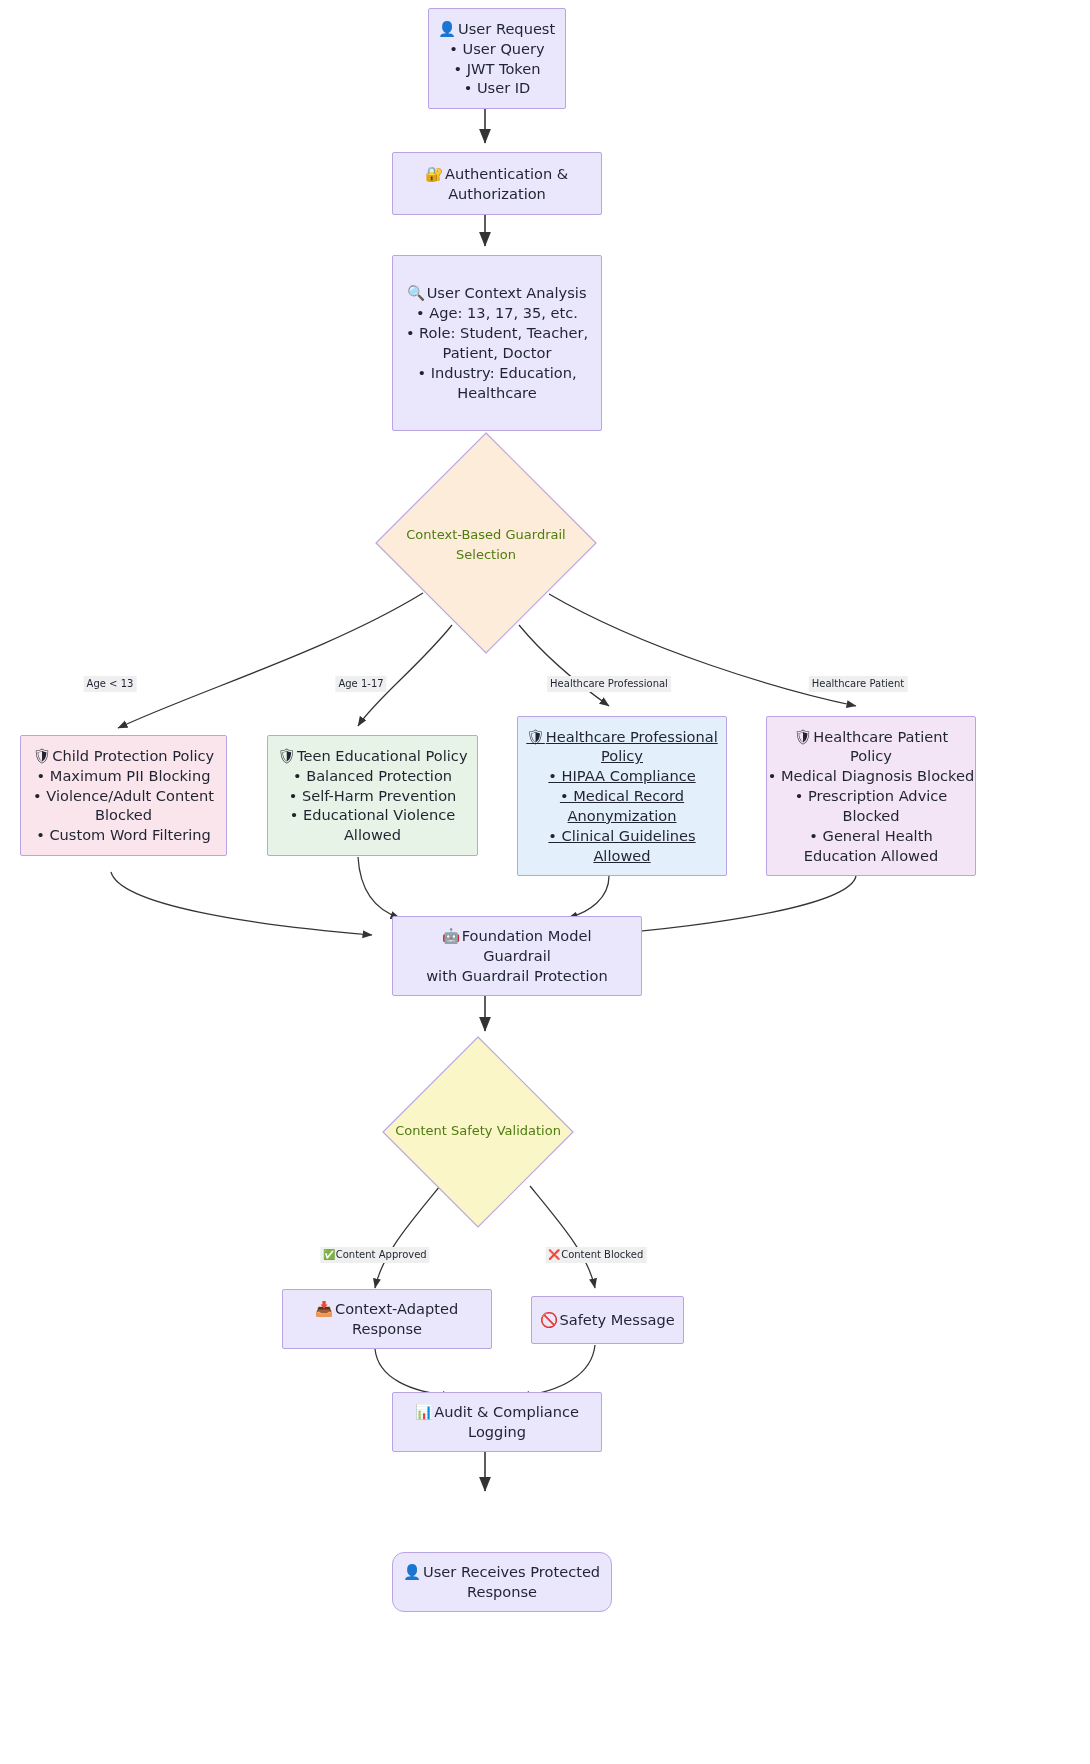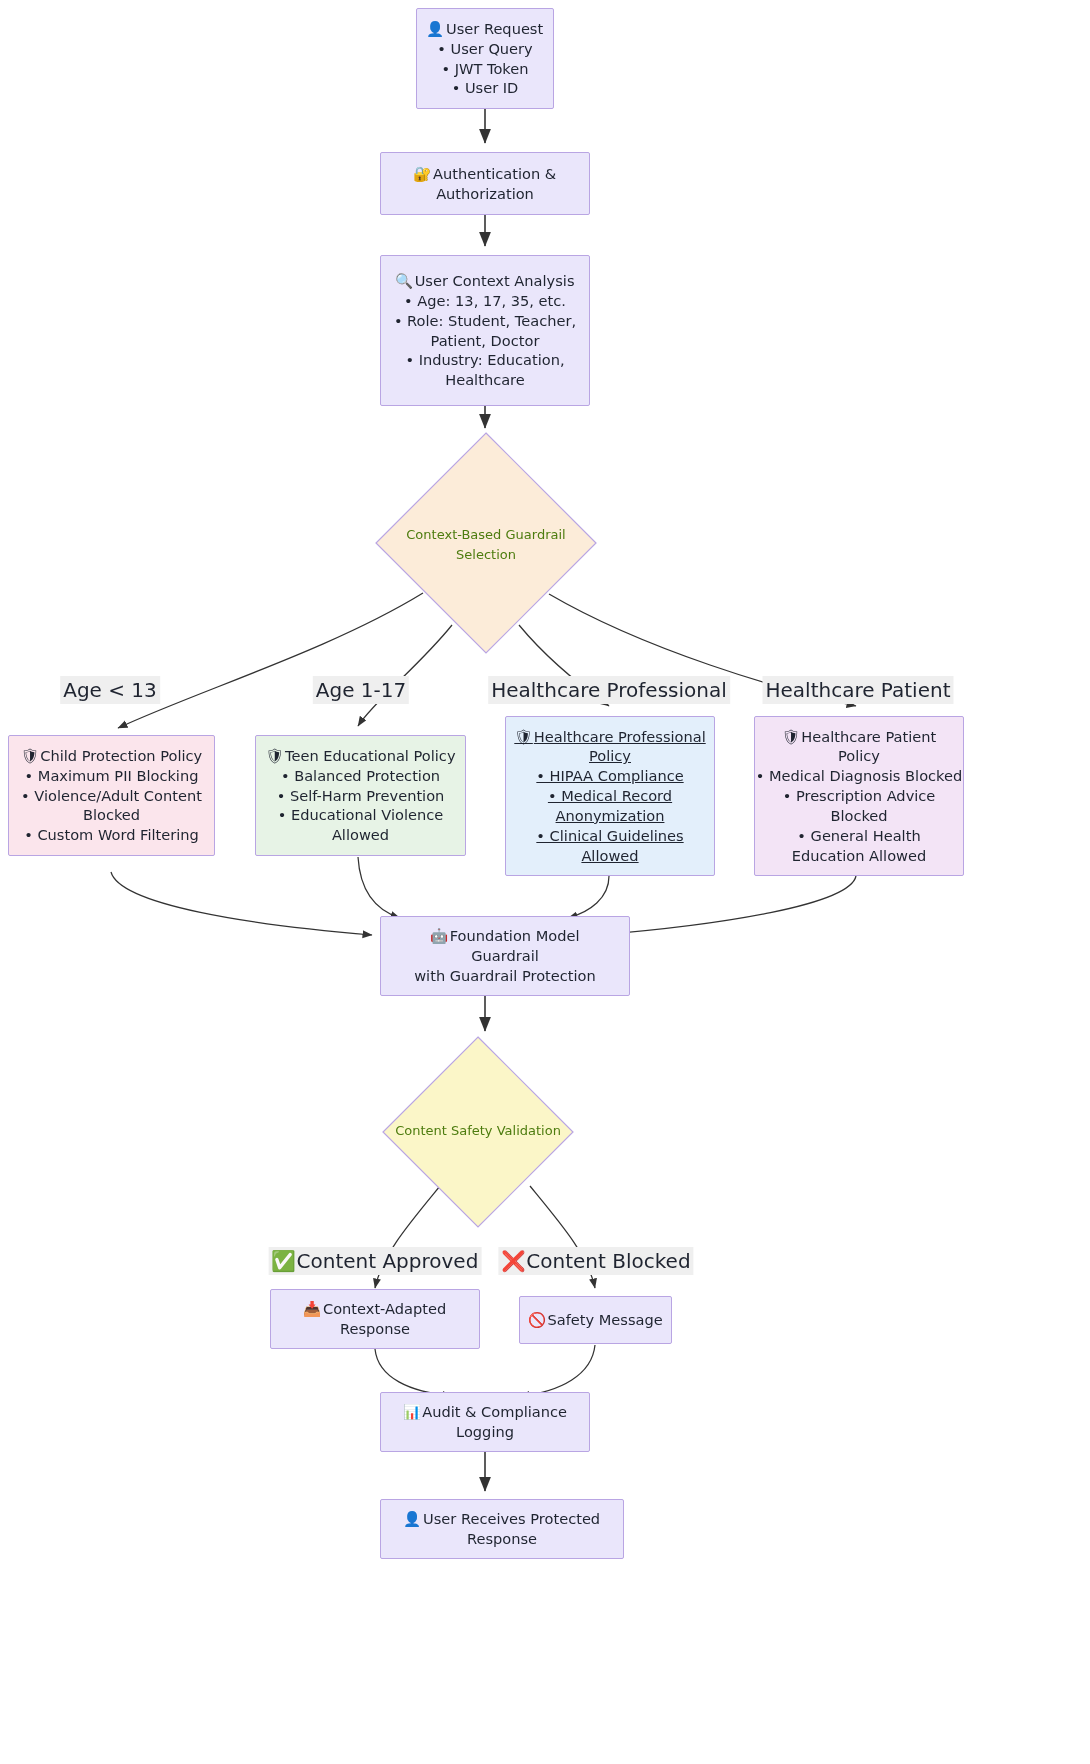--- a/index.html
+++ b/index.html
@@ -27,20 +27,21 @@
     flex-direction:column;
     align-items:center;
     justify-content:center;
     border:1.1px solid #b9a5e3;
     border-radius:2px;
     color:#1f2430;
     font-size:14.6px;
     line-height:1.36;
     text-align:center;
     padding:6px 10px;
+    margin-left:12px;
   }
   .node .title{white-space:nowrap;}
   .node .line{white-space:nowrap;}
   .fill-lav{background:#eae6fb;}
   .fill-pink{background:#fbe5ec;}
   .fill-green{background:#e7f3e6;}
   .fill-blue{background:#e3effb;}
   .fill-violet{background:#f3e4f6;}
 
   .diamond{
@@ -58,21 +59,21 @@
     text-align:center;
     color:#4d7c0f;
     font-size:13px;
     line-height:1.36;
   }
 
   .edge-label{
     position:absolute;
     background:#efefef;
     color:#1f2430;
-    font-size:20px;
+    font-size:10px;
     line-height:1.2;
     padding:2px 3px;
     white-space:nowrap;
     transform:translateX(-50%);
   }
   .emoji{
     font-family:"DejaVu Sans",sans-serif;
     margin-right:1px;
   }
 </style>
@@ -126,21 +127,21 @@
     <div class="line">• User ID</div>
   </div>
 
   <div class="node fill-lav" style="left:380px;top:152px;width:210px;height:63px;">
     <div class="title">
       <span class="emoji">🔐</span><span>Authentication &amp;</span>
     </div>
     <div class="line">Authorization</div>
   </div>
 
-  <div class="node fill-lav" style="left:380px;top:255px;width:210px;height:151px;">
+  <div class="node fill-lav" style="left:380px;top:255px;width:210px;height:176px;">
     <div class="title">
       <span class="emoji">🔍</span><span>User Context Analysis</span>
     </div>
     <div class="line">• Age: 13, 17, 35, etc.</div>
     <div class="line">• Role: Student, Teacher,</div>
     <div class="line">Patient, Doctor</div>
     <div class="line">• Industry: Education,</div>
     <div class="line">Healthcare</div>
   </div>
 
@@ -232,20 +233,20 @@
     </div>
   </div>
 
   <div class="node fill-lav" style="left:380px;top:1392px;width:210px;height:60px;">
     <div class="title">
       <span class="emoji">📊</span><span>Audit &amp; Compliance</span>
     </div>
     <div class="line">Logging</div>
   </div>
 
-  <div class="node fill-lav" style="left:380px;top:1499px;width:244px;height:60px;">
+  <div class="node fill-lav" style="left:380px;top:1552px;width:220px;height:60px;border-radius:12px;">
     <div class="title">
       <span class="emoji">👤</span><span>User Receives Protected</span>
     </div>
     <div class="line">Response</div>
   </div>
 
 </div>
 
 </body></html>

